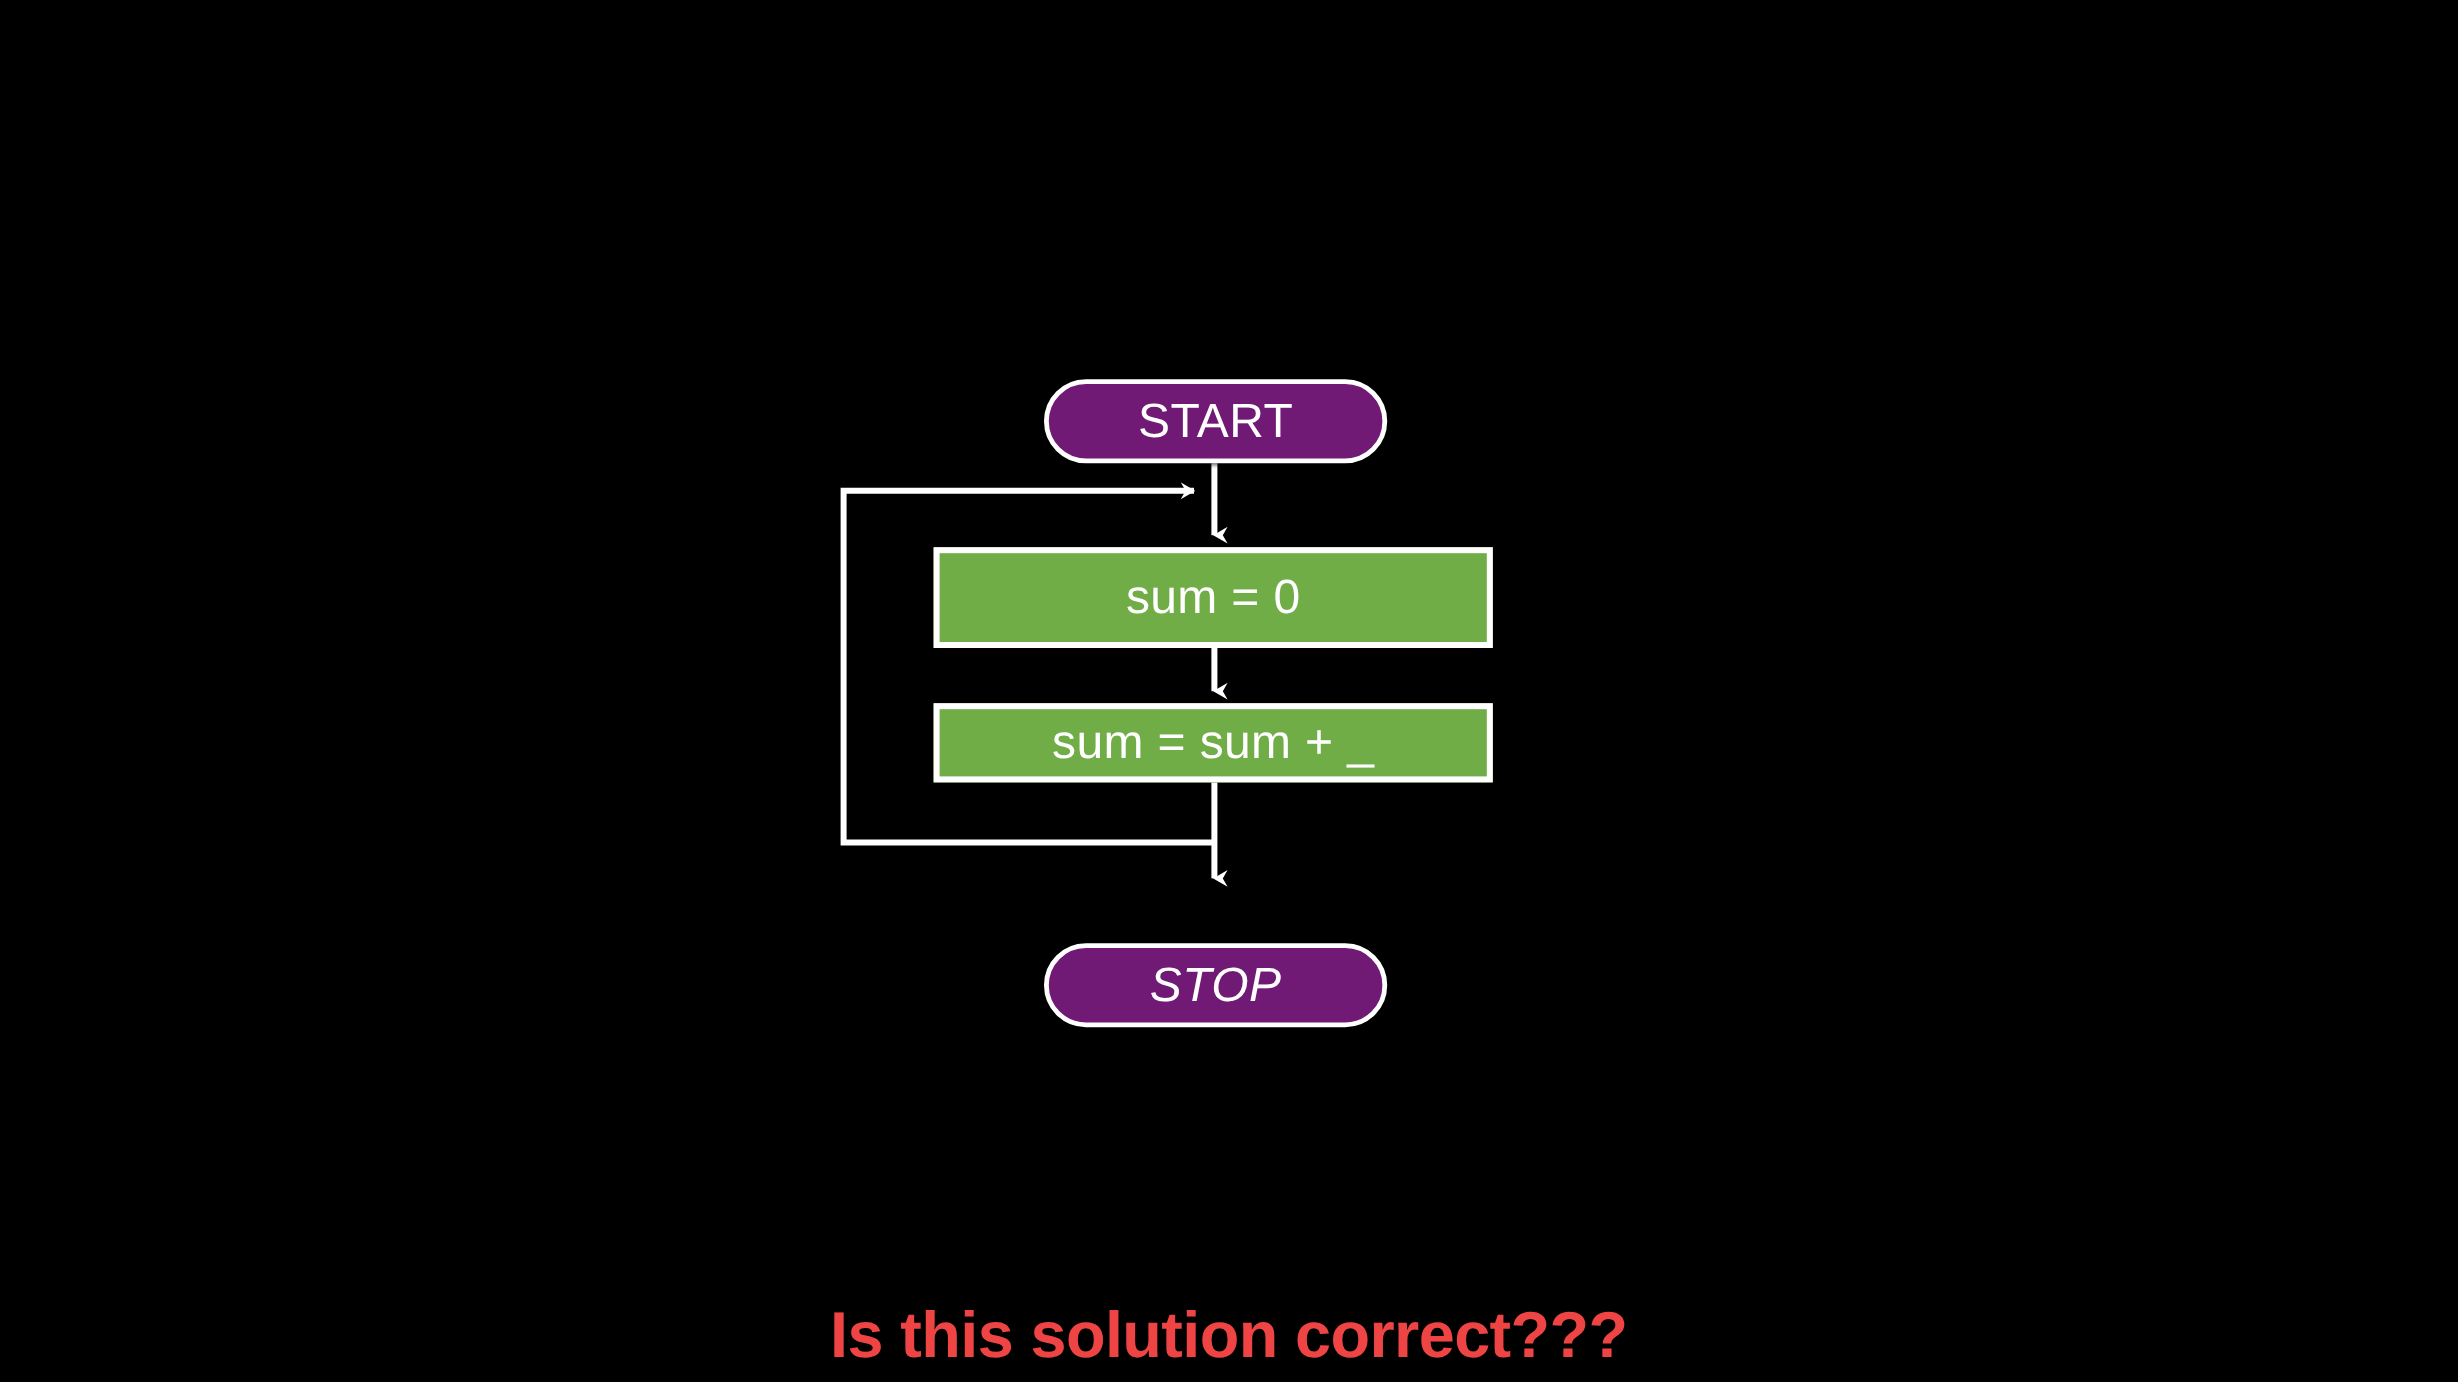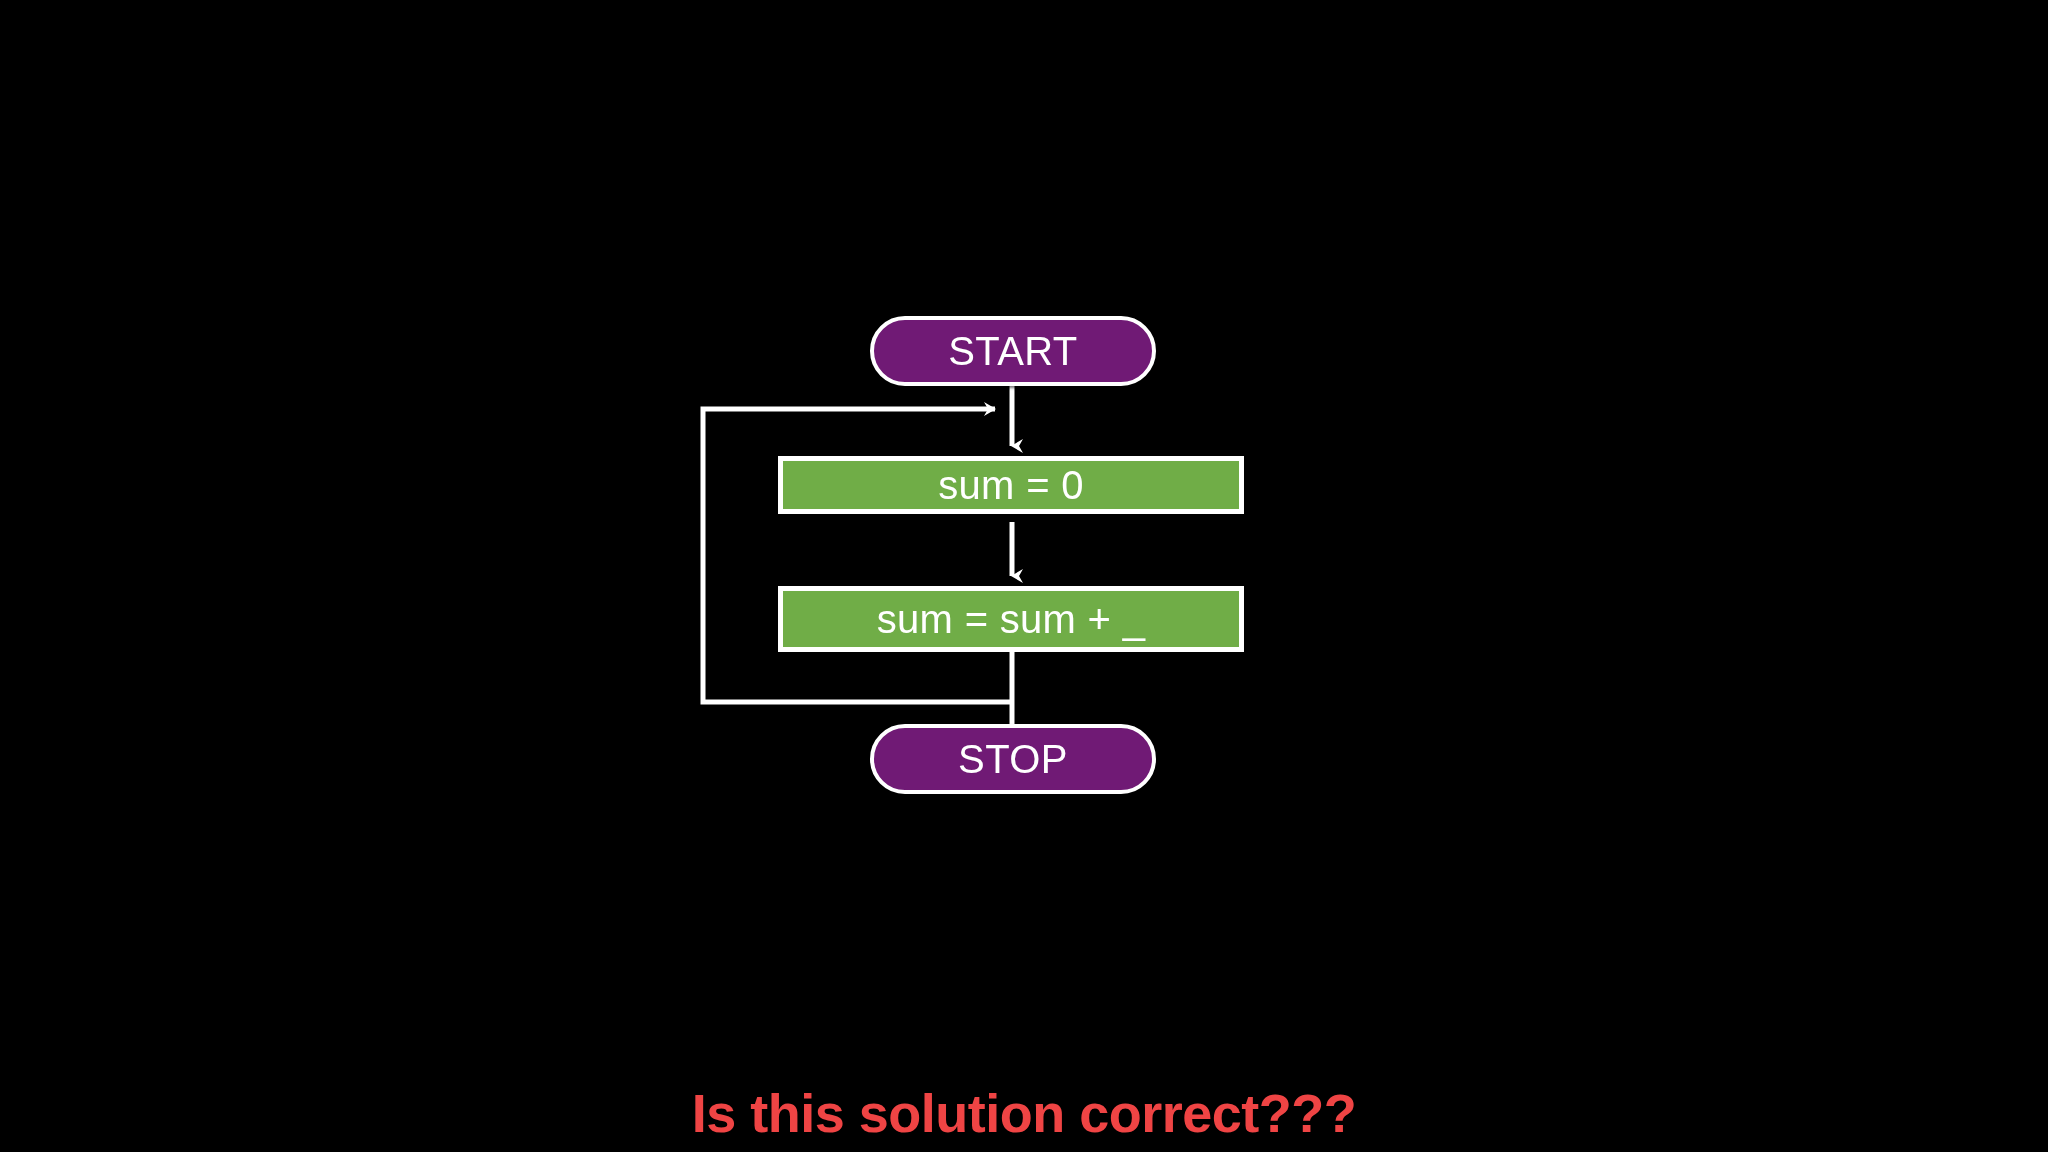--- a/index.html
+++ b/index.html
@@ -52,27 +52,27 @@
     border: 5px solid #ffffff;
     font-size: 40px;
     letter-spacing: 0.3px;
   }
 
   
   #node-start {
     left: 870px;  top: 316px;  width: 286px; height: 70px;
   }
   #node-init {
-    left: 778px;  top: 456px;  width: 466px; height: 58px;
+    left: 778px;  top: 456px;  width: 466px; height: 84px;
   }
   #node-accum {
     left: 778px;  top: 586px;  width: 466px; height: 66px;
   }
   #node-stop {
-    left: 870px;  top: 724px;  width: 286px; height: 70px;
+    left: 870px;  top: 786px;  width: 286px; height: 70px; font-style: italic;
   }
 
   
   #caption {
     position: absolute;
     left: 0;
     top: 1082px;
     width: 2048px;
     text-align: center;
     color: #ef4444;

